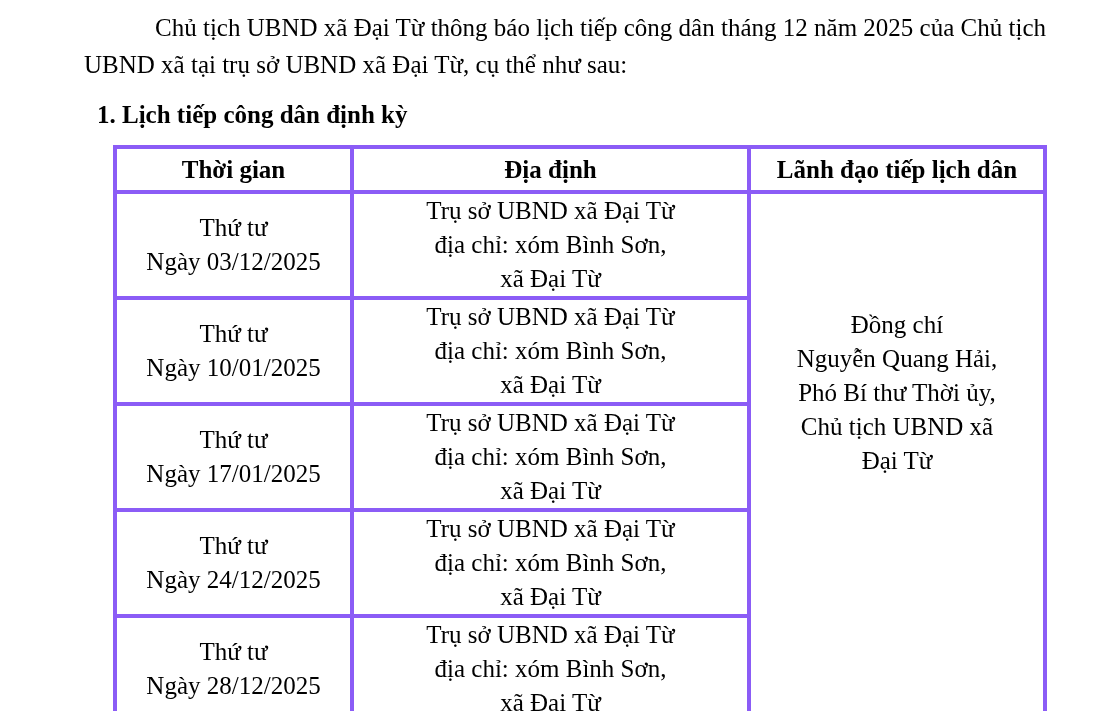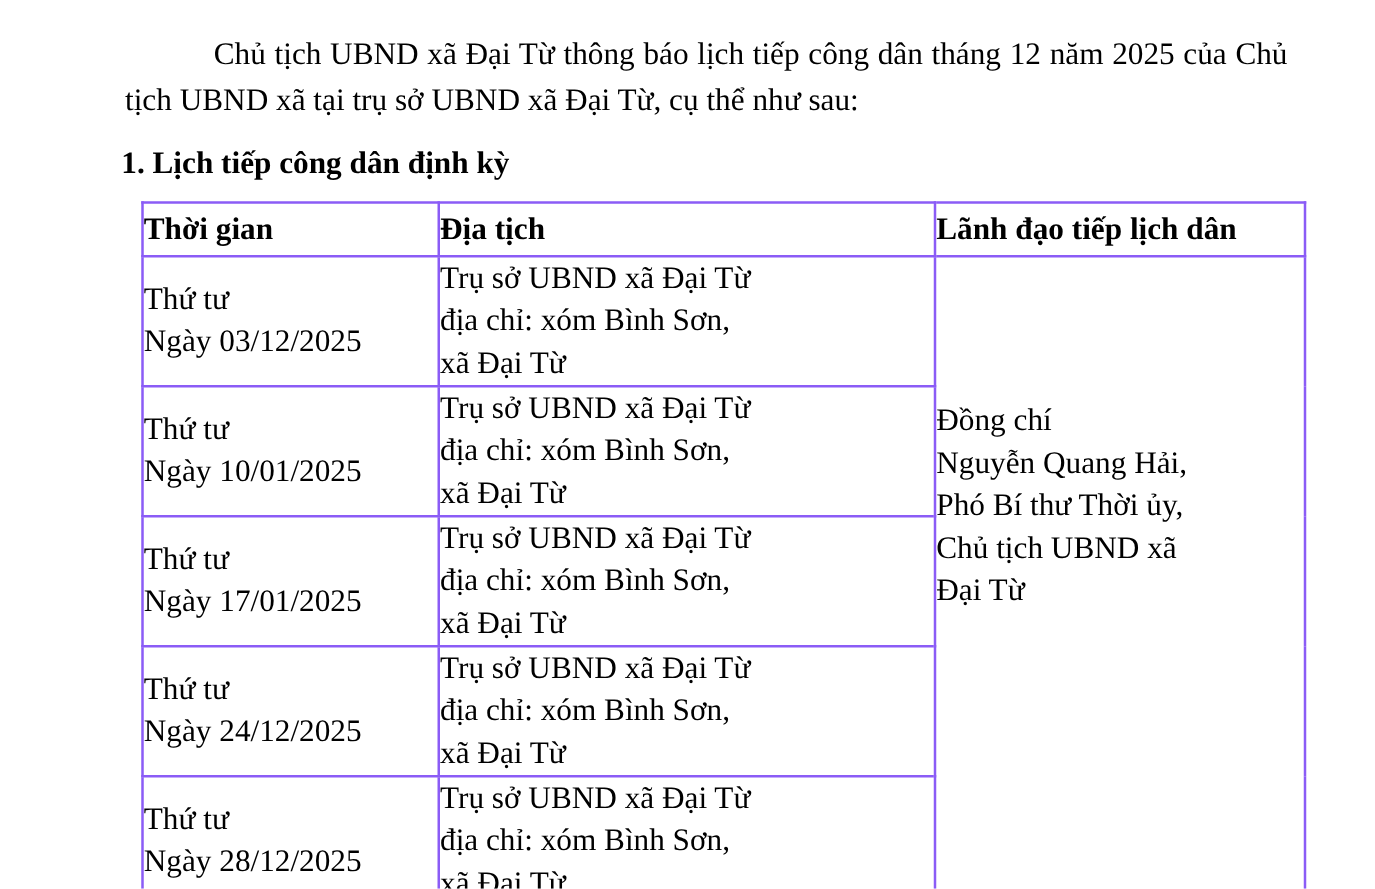--- a/index.html
+++ b/index.html
@@ -10,21 +10,21 @@
   .page {
     position: relative;
     width: 1100px;
     height: 711px;
     background: #ffffff;
     color: #000000;
     font-family: "Liberation Serif", "DejaVu Serif", serif;
     overflow: hidden;
   }
   .intro {
-    margin: 16px;
+    margin: 0;
     padding: 9px 54px 0 84px;
     font-size: 25px;
     line-height: 37px;
     text-align: justify;
     text-indent: 71px;
   }
   .section-heading {
     margin: 17px 0 0 97px;
     font-size: 25px;
     line-height: 30px;
@@ -34,23 +34,23 @@
     margin: 15px 0 0 113px;
     width: 930px;
     border-collapse: collapse;
     table-layout: fixed;
   }
   table.schedule col.c-time { width: 237px; }
   table.schedule col.c-place { width: 397px; }
   table.schedule col.c-leader { width: 296px; }
   table.schedule th,
   table.schedule td {
-    border: 2px solid #8b5cf6;
+    border: 4px solid #8b5cf6;
     padding: 0;
-    text-align: left;
+    text-align: center;
     vertical-align: middle;
     font-size: 25px;
     overflow: hidden;
   }
   table.schedule th {
     height: 41px;
     font-weight: bold;
     line-height: 28px;
   }
   table.schedule td.data-cell {
@@ -77,21 +77,21 @@
 
   <table class="schedule">
     <colgroup>
       <col class="c-time">
       <col class="c-place">
       <col class="c-leader">
     </colgroup>
     <thead>
       <tr>
         <th>Thời gian</th>
-        <th>Địa tịch</th>
+        <th>Địa định</th>
         <th>Lãnh đạo tiếp lịch dân</th>
       </tr>
     </thead>
     <tbody>
       <tr>
         <td class="data-cell">
           <span class="cell-line">Thứ tư</span>
           <span class="cell-line">Ngày 03/12/2025</span>
         </td>
         <td class="data-cell">

